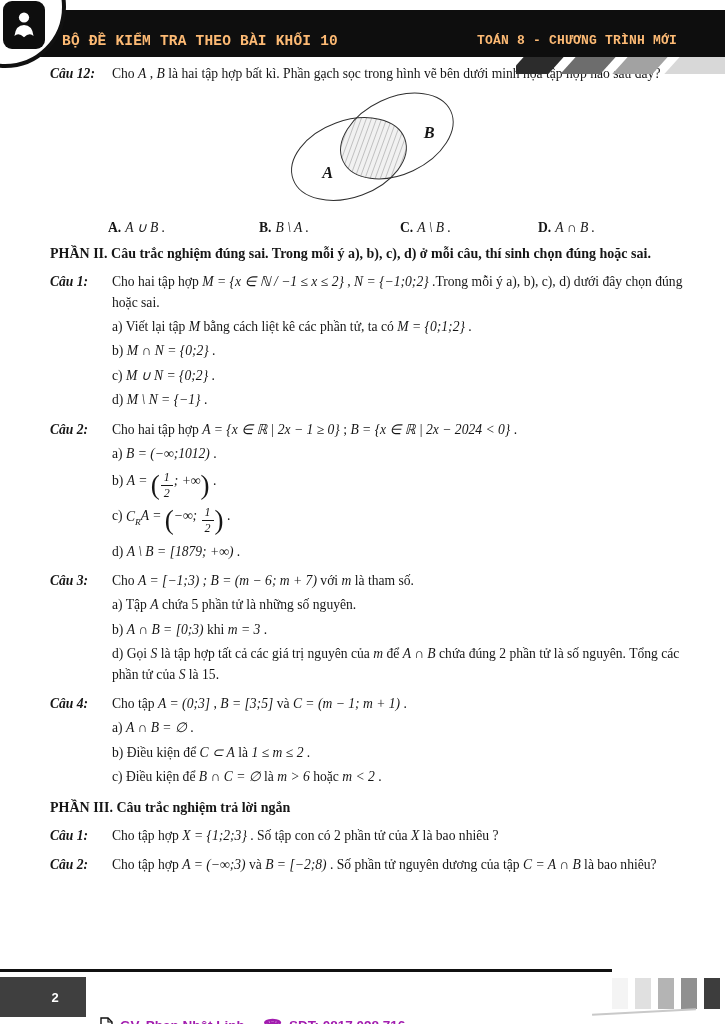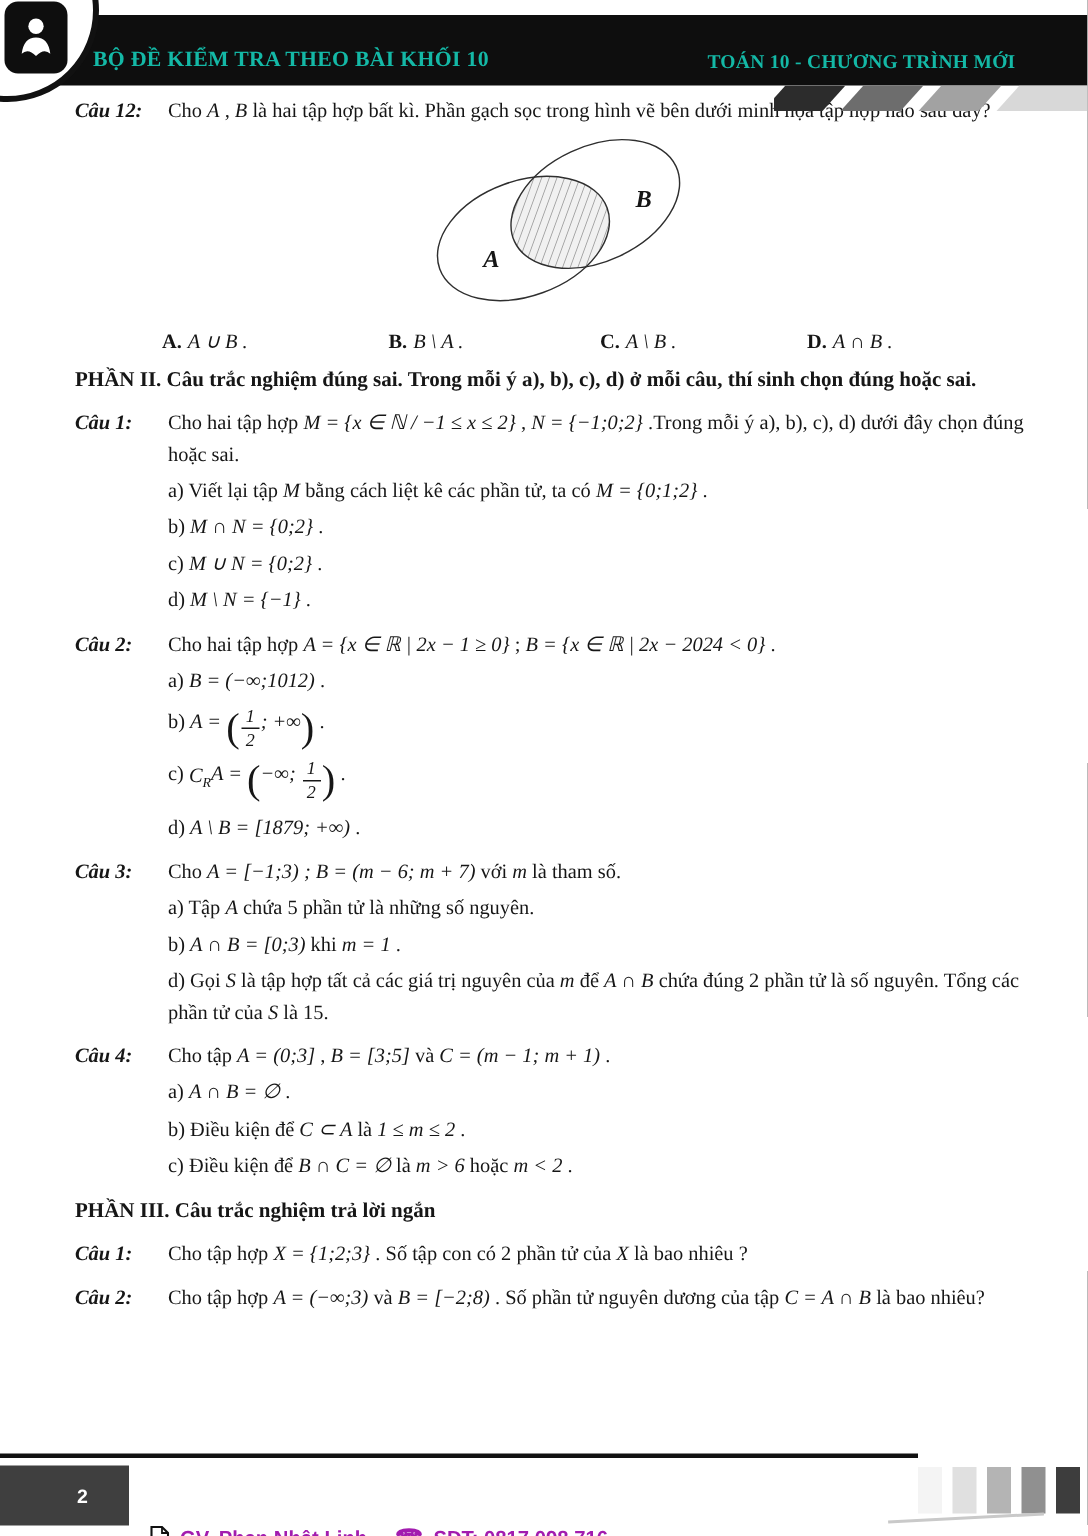--- a/index.html
+++ b/index.html
@@ -2,21 +2,21 @@
 <html lang="vi"><head>
 <meta charset="utf-8">
 <style>
   html,body{margin:0;padding:0;background:#888;}
   .page{position:relative;width:725px;height:1024px;background:#ffffff;overflow:hidden;
         font-family:"Liberation Serif",serif;color:#161616;}
 
   
   .hdr-bar{position:absolute;top:10px;left:0;right:0;height:47px;background:#0e0e0e;
            display:flex;align-items:center;justify-content:space-between;
-           font-family:Liberation Serif, serif;color:#14b8a6;font-weight:bold;}
+           font-family:Liberation Mono, monospace;color:#fdba74;font-weight:bold;}
   .hdr-left{margin-left:62px;padding-top:14px;font-size:14.5px;letter-spacing:.2px;}
   .hdr-right{margin-right:48px;padding-top:14px;font-size:13px;letter-spacing:.2px;}
   .logo-disc{position:absolute;left:-56px;top:-54px;width:122px;height:122px;border-radius:50%;
              background:#fff;border:4px solid #111;box-sizing:border-box;z-index:3;}
   .logo-box{position:absolute;left:3px;top:1px;width:42px;height:48px;background:#0e0e0e;
             border-radius:9px;z-index:4;display:flex;align-items:center;justify-content:center;}
   .stripes{position:absolute;top:57px;left:516px;right:0;height:17px;overflow:hidden;
            display:flex;z-index:2;}
   .stripe{height:17px;transform:skewX(-42deg);margin-right:12px;flex:none;}
   .s1{width:40px;background:#2c2c2c;}
@@ -61,21 +61,21 @@
   .foot-swoosh{position:absolute;left:592px;top:1011px;width:104px;height:2px;background:#c9c9c9;
                transform:rotate(-3deg);}
 </style>
 </head>
 <body>
 
 <div class="page">
 
   <div class="hdr-bar">
     <span class="hdr-left">BỘ ĐỀ KIỂM TRA THEO BÀI KHỐI 10</span>
-    <span class="hdr-right">TOÁN 10 - CHƯƠNG TRÌNH MỚI</span>
+    <span class="hdr-right">TOÁN 8 - CHƯƠNG TRÌNH MỚI</span>
   </div>
   <div class="logo-disc"></div>
   <div class="logo-box">
     <svg width="30" height="36" viewBox="0 0 44 52">
       <circle cx="22" cy="15" r="7.5" fill="#ffffff"></circle>
       <path d="M8 42 Q10 26 22 26 Q34 26 36 42 Q30 36 22 44 Q14 36 8 42 Z" fill="#ffffff"></path>
     </svg>
   </div>
   <div class="stripes">
     <div class="stripe s1"></div>
@@ -141,21 +141,21 @@
         <p class="tall">c) <span class="mt">C<sub>R</sub></span><span class="mt">A = </span><span class="bigp">(</span><span class="mt">−∞; </span><span class="frac"><span class="num">1</span><span class="den">2</span></span><span class="bigp">)</span> .</p>
         <p>d) <span class="mt">A \ B = [1879; +∞)</span> .</p>
       </div>
     </div>
 
     <div class="qrow">
       <div class="qlabel">Câu 3:</div>
       <div class="qbody">
         <p>Cho <span class="mt">A = [−1;3) ; B = (m − 6; m + 7)</span> với <span class="mt">m</span> là tham số.</p>
         <p>a) Tập <span class="mt">A</span> chứa 5 phần tử là những số nguyên.</p>
-        <p>b) <span class="mt">A ∩ B = [0;3)</span> khi <span class="mt">m = 1</span> .</p>
+        <p>b) <span class="mt">A ∩ B = [0;3)</span> khi <span class="mt">m = 3</span> .</p>
         <p>d) Gọi <span class="mt">S</span> là tập hợp tất cả các giá trị nguyên của <span class="mt">m</span> để <span class="mt">A ∩ B</span> chứa đúng 2 phần tử là số nguyên. Tổng các phần tử của <span class="mt">S</span> là 15.</p>
       </div>
     </div>
 
     <div class="qrow">
       <div class="qlabel">Câu 4:</div>
       <div class="qbody">
         <p>Cho tập <span class="mt">A = (0;3]</span> , <span class="mt">B = [3;5]</span> và <span class="mt">C = (m − 1; m + 1)</span> .</p>
         <p>a) <span class="mt">A ∩ B = ∅</span> .</p>
         <p>b) Điều kiện để <span class="mt">C ⊂ A</span> là <span class="mt">1 ≤ m ≤ 2</span> .</p>

